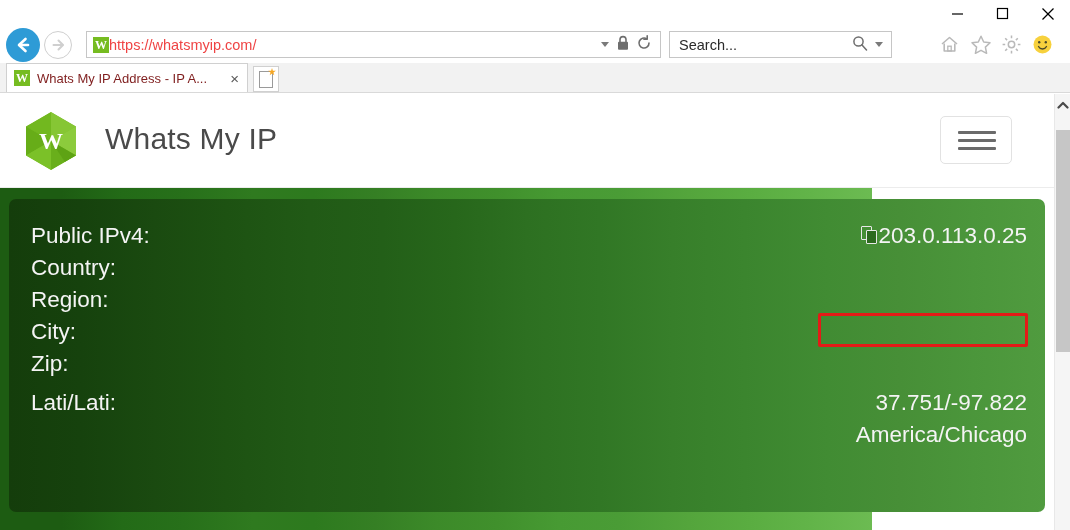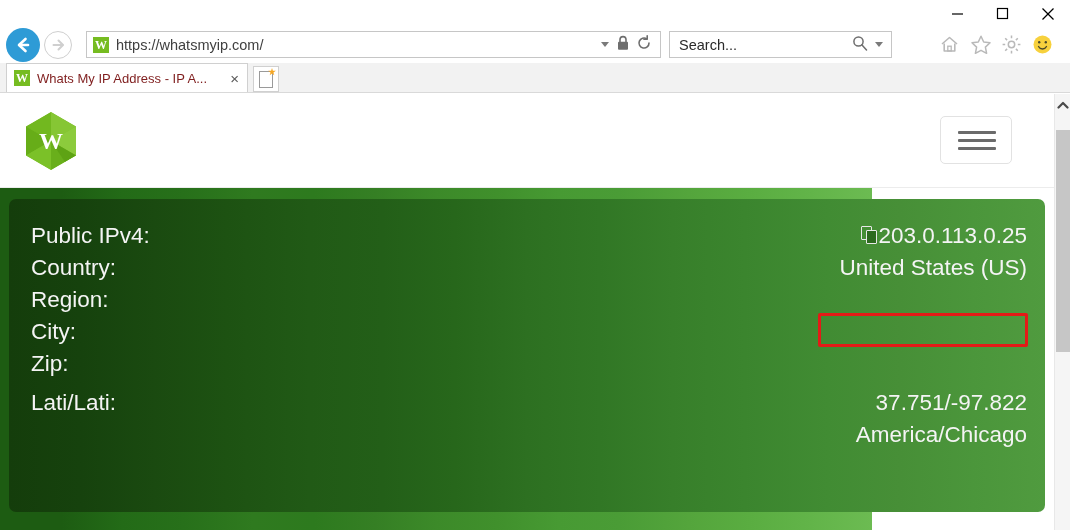--- a/index.html
+++ b/index.html
@@ -47,21 +47,21 @@
     position: absolute; left: 86px; top: 4px; width: 575px; height: 27px;
     border: 1px solid #c6c6c6; background: #fff;
     display: flex; align-items: center;
   }
   .fav-ic {
     width: 16px; height: 16px; margin-left: 6px; flex: 0 0 auto;
     background: #76bc21; color: #fff; font-family: "Liberation Serif", serif;
     font-weight: bold; font-size: 12px; line-height: 16px; text-align: center;
   }
   .url {
-    flex: 1 1 auto; margin-left: 7px; font-size: 14.5px; color: #404040;
+    flex: 1 1 auto; margin-left: 0; font-size: 14.5px; color: #ef4444;
     white-space: nowrap; overflow: hidden;
   }
   .addr-icons { display: flex; align-items: center; gap: 7px; padding-right: 8px; color:#6e6e6e; }
   .caret-dn { width:0;height:0;border-left:4px solid transparent;border-right:4px solid transparent;border-top:5px solid #7a7a7a; }
 
   .searchbar {
     position: absolute; left: 669px; top: 4px; width: 223px; height: 27px;
     border: 1px solid #c6c6c6; background: #fff; display: flex; align-items: center;
   }
   .searchbar .ph { flex:1 1 auto; margin-left: 9px; font-size: 14.5px; color: #2b2b2b; }
@@ -318,20 +318,21 @@
             <polygon points="6,16.5 31,2 31,31" fill="#72b81f"></polygon>
             <polygon points="56,16.5 56,45.5 31,31" fill="#8ccb3c"></polygon>
             <polygon points="6,16.5 31,31 6,45.5" fill="#67ad18"></polygon>
             <polygon points="31,31 56,45.5 31,60" fill="#69af1b"></polygon>
             <polygon points="31,31 31,60 6,45.5" fill="#7bc128"></polygon>
             <polygon points="31,31 56,45.5 45,52" fill="#5ea314"></polygon>
           </g>
           <text x="31" y="39" text-anchor="middle" font-family="Liberation Serif, serif" font-size="24" font-weight="bold" fill="#ffffff">W</text>
         </svg>
       </div>
+      <div class="site-title">Whats My IP</div>
       <div class="menu-btn">
         <span class="menu-bar b1"></span>
         <span class="menu-bar b2"></span>
         <span class="menu-bar b3"></span>
       </div>
     </div>
 
     <div class="green-band">
       <div class="panel">
         <div class="rows">
@@ -342,21 +343,20 @@
               <span class="copy-ic">
                 <span class="sheet-back"></span>
                 <span class="sheet-front"></span>
               </span>
               <span>203.0.113.0.25</span>
             </span>
           </div>
 
           <div class="row" style="top:56px">
             <span class="lbl">Country:</span>
-            <span class="val">United States (US)</span>
           </div>
 
           <div class="row" style="top:88px">
             <span class="lbl">Region:</span>
             <span class="val"></span>
           </div>
 
           <div class="row" style="top:120px">
             <span class="lbl">City:</span>
             <span class="val"></span>

